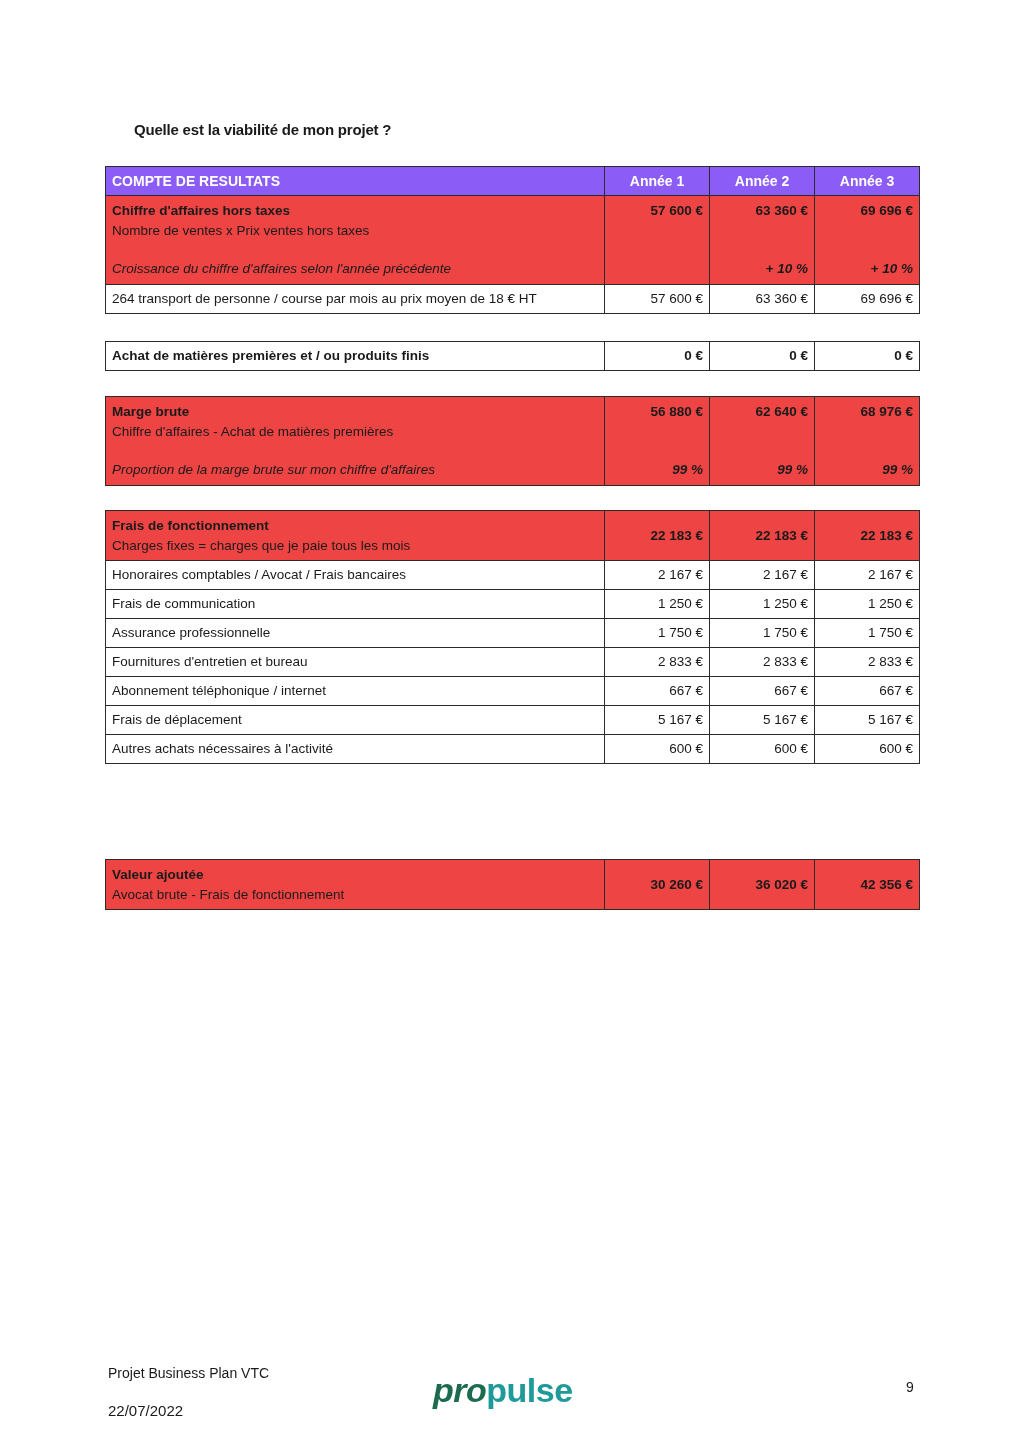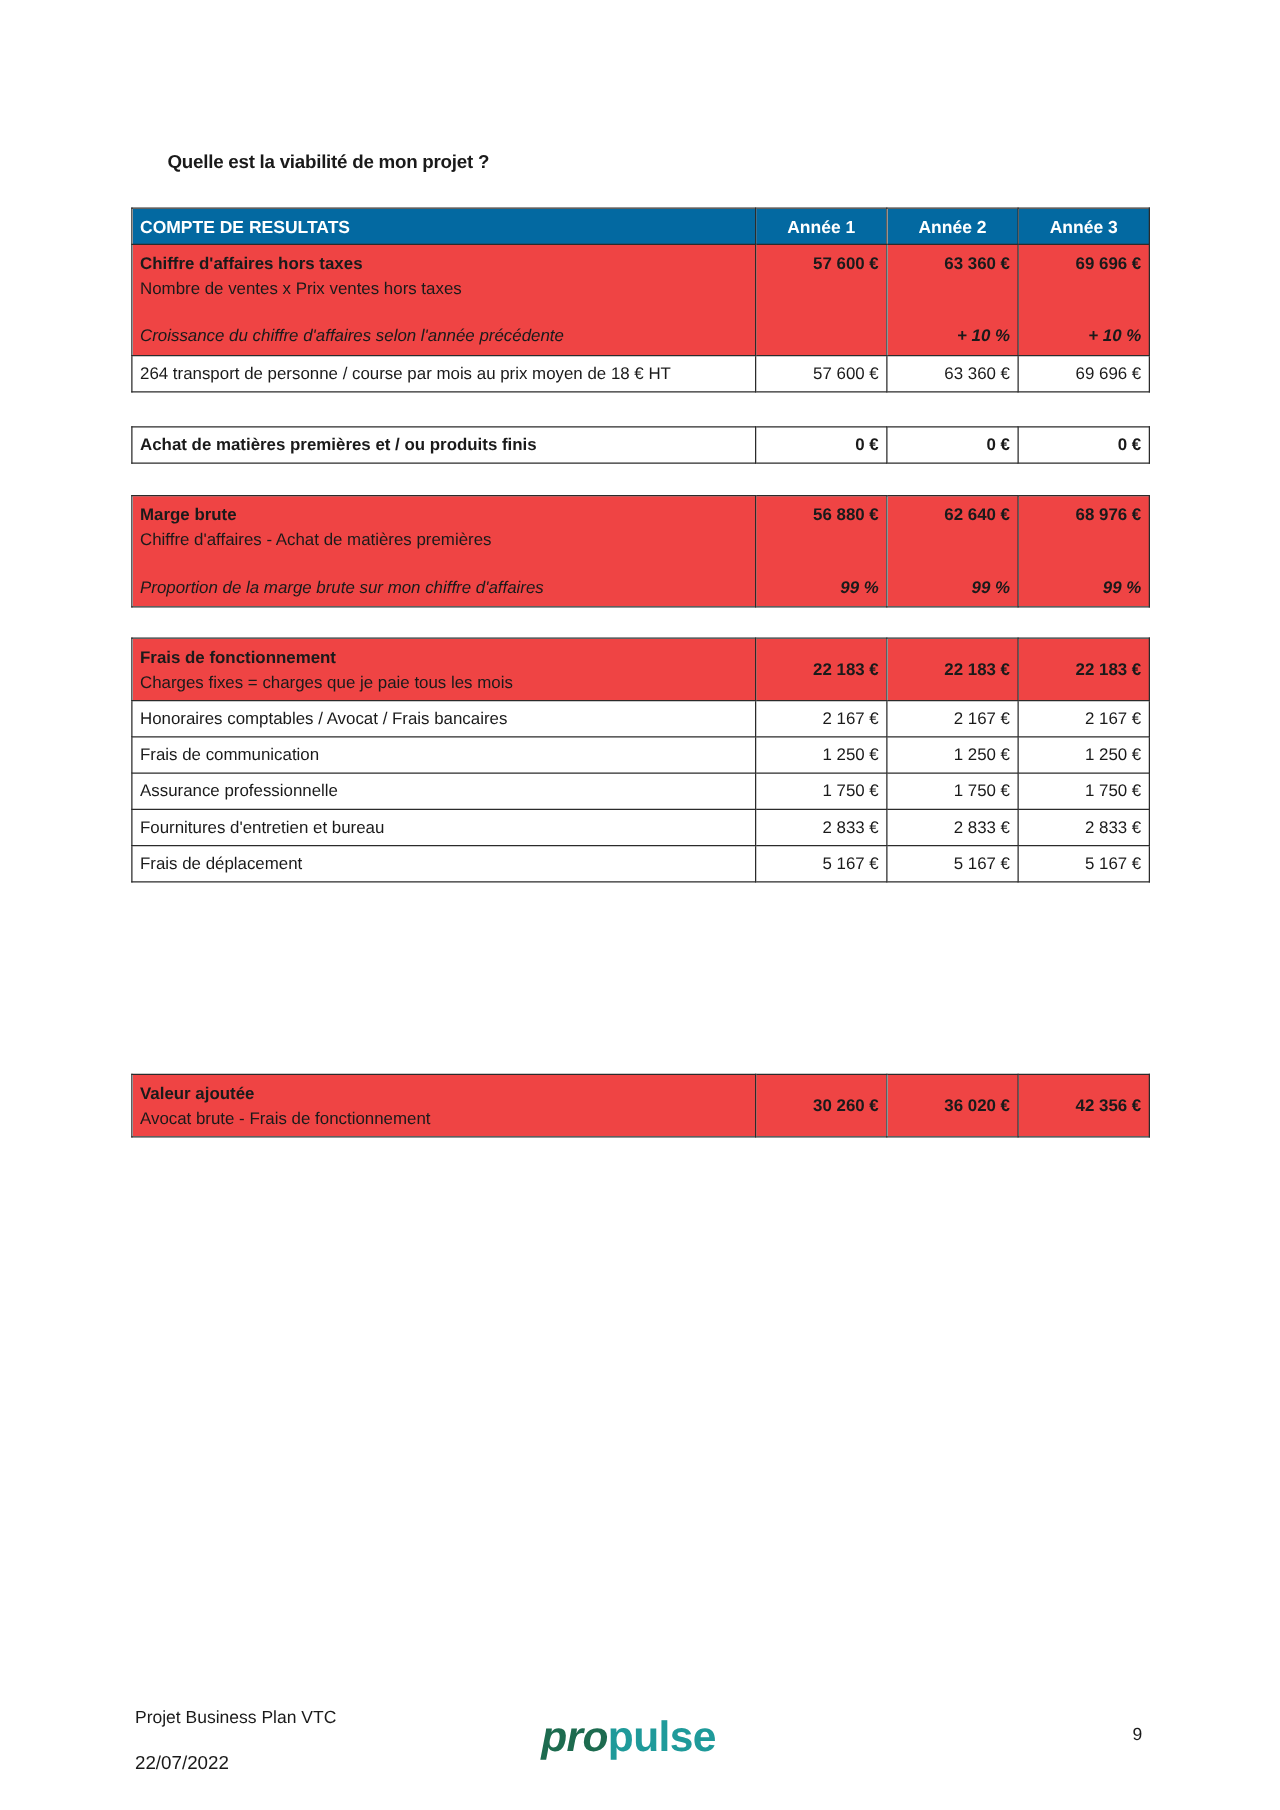--- a/index.html
+++ b/index.html
@@ -17,21 +17,21 @@
     border-collapse: collapse; table-layout: fixed;
     font-size: 13.5px;
   }
   .tbl td, .tbl th {
     border: 1.6px solid #2b2b2b; padding: 0 6px; vertical-align: top;
     line-height: 20px; overflow: hidden; white-space: nowrap;
   }
   .tbl col.c-label { width: 499px; }
   .tbl col.c-year { width: 105px; }
   .hdr th {
-    background: #0369a1; color: #ffffff; font-weight: bold; height: 28px;
+    background: #8b5cf6; color: #ffffff; font-weight: bold; height: 28px;
     vertical-align: middle; font-size: 14px;
   }
   .hdr th.lbl { text-align: left; }
   .hdr th.yr { text-align: center; }
   .shaded td { background: #ef4444; }
   .num { text-align: right; }
   .b { font-weight: bold; }
   .i { font-style: italic; }
   .bi { font-weight: bold; font-style: italic; }
   .mid td { vertical-align: middle; }
@@ -186,24 +186,36 @@
         <td class="num">1 750 €</td>
         <td class="num">1 750 €</td>
       </tr>
       <tr class="plain">
         <td>Fournitures d'entretien et bureau</td>
         <td class="num">2 833 €</td>
         <td class="num">2 833 €</td>
         <td class="num">2 833 €</td>
       </tr>
       <tr class="plain">
+        <td>Abonnement téléphonique / internet</td>
+        <td class="num">667 €</td>
+        <td class="num">667 €</td>
+        <td class="num">667 €</td>
+      </tr>
+      <tr class="plain">
         <td>Frais de déplacement</td>
         <td class="num">5 167 €</td>
         <td class="num">5 167 €</td>
         <td class="num">5 167 €</td>
+      </tr>
+      <tr class="plain">
+        <td>Autres achats nécessaires à l'activité</td>
+        <td class="num">600 €</td>
+        <td class="num">600 €</td>
+        <td class="num">600 €</td>
       </tr>
     </tbody>
 </table>
 
 <table class="tbl" style="top:827px;margin-top:32px;">
   <colgroup>
       <col class="c-label">
       <col class="c-year">
       <col class="c-year">
       <col class="c-year">

